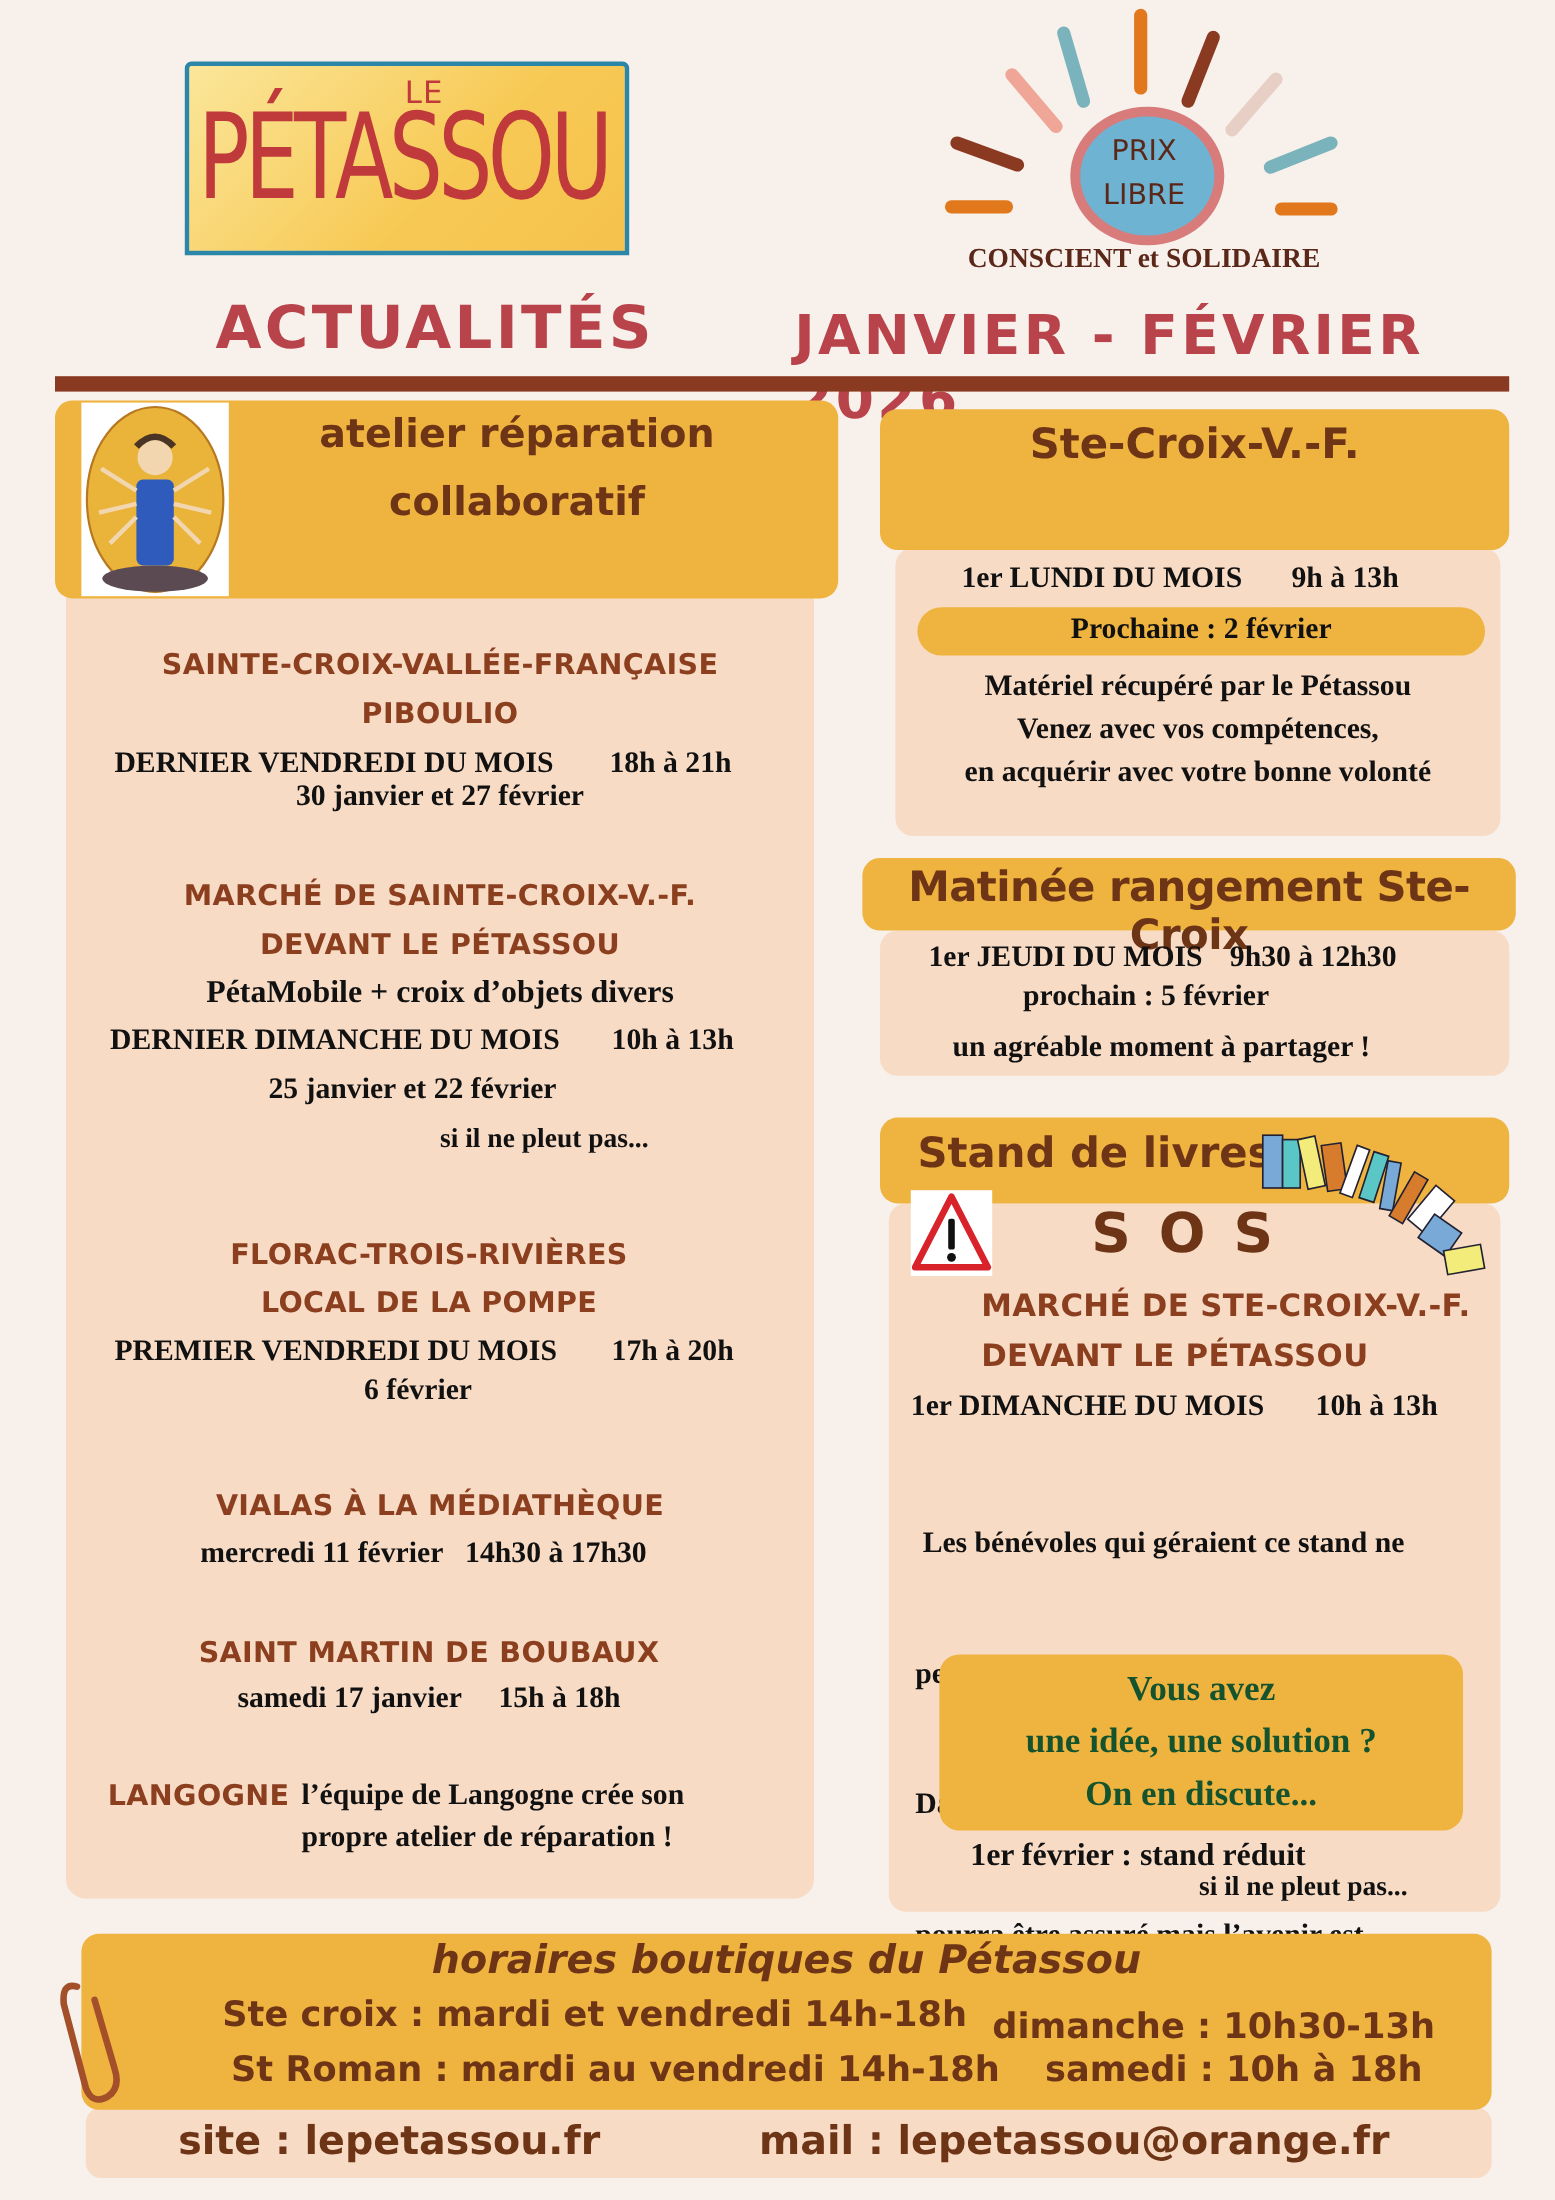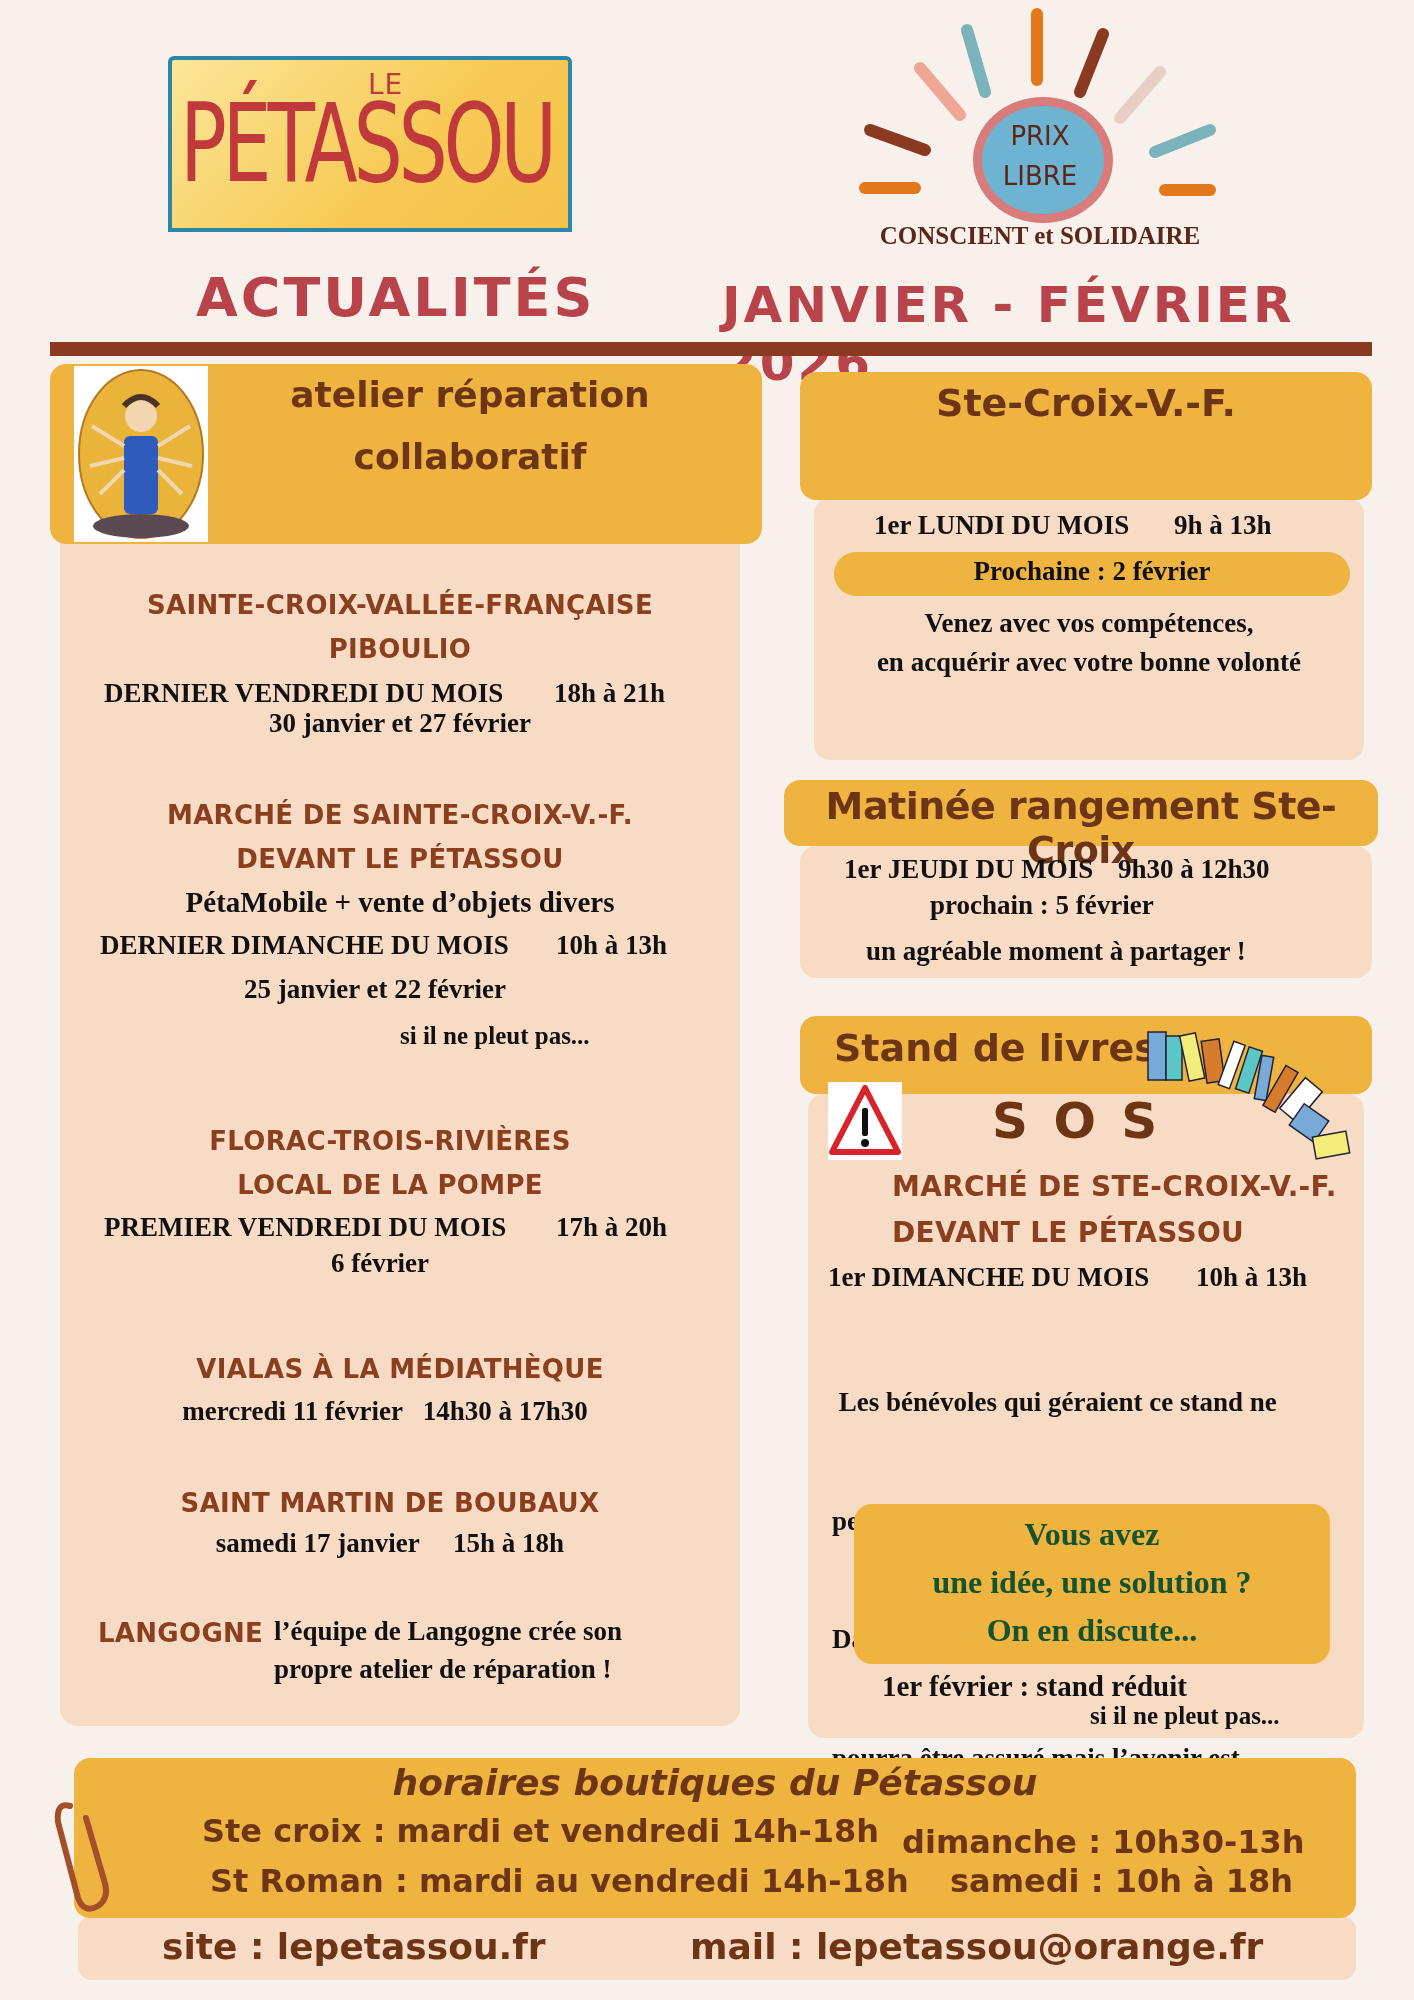--- a/index.html
+++ b/index.html
@@ -108,21 +108,21 @@
 </div>
 
 <div class="abs loc ctr" style="left:60px; top:590px; width:680px;">SAINTE-CROIX-VALLÉE-FRANÇAISE</div>
 <div class="abs loc ctr" style="left:60px; top:634px; width:680px;">PIBOULIO</div>
 <div class="abs txt" style="left:104px; top:678px;">DERNIER VENDREDI DU MOIS</div>
 <div class="abs txt" style="left:554px; top:678px;">18h à 21h</div>
 <div class="abs txt ctr" style="left:60px; top:708px; width:680px;">30 janvier et 27 février</div>
 
 <div class="abs loc ctr" style="left:60px; top:800px; width:680px;">MARCHÉ DE SAINTE-CROIX-V.-F.</div>
 <div class="abs loc ctr" style="left:60px; top:844px; width:680px;">DEVANT LE PÉTASSOU</div>
-<div class="abs txt ctr" style="left:60px; top:886px; width:680px; font-size:29px;">PétaMobile + vente d’objets divers</div>
+<div class="abs txt ctr" style="left:60px; top:886px; width:680px; font-size:29px;">PétaMobile + croix d’objets divers</div>
 <div class="abs txt" style="left:100px; top:930px;">DERNIER DIMANCHE DU MOIS</div>
 <div class="abs txt" style="left:556px; top:930px;">10h à 13h</div>
 <div class="abs txt ctr" style="left:60px; top:974px; width:630px;">25 janvier et 22 février</div>
 <div class="abs txt" style="left:400px; top:1022px; font-size:25px;">si il ne pleut pas...</div>
 
 <div class="abs loc ctr" style="left:60px; top:1126px; width:660px;">FLORAC-TROIS-RIVIÈRES</div>
 <div class="abs loc ctr" style="left:60px; top:1170px; width:660px;">LOCAL DE LA POMPE</div>
 <div class="abs txt" style="left:104px; top:1212px;">PREMIER VENDREDI DU MOIS</div>
 <div class="abs txt" style="left:556px; top:1212px;">17h à 20h</div>
 <div class="abs txt ctr" style="left:60px; top:1248px; width:640px;">6 février</div>
@@ -140,20 +140,21 @@
 <div class="abs pale r1-body"></div>
 <div class="abs band r1-head"></div>
 <div class="abs r1-title">
   <div>Ste-Croix-V.-F.</div>
 </div>
 <div class="abs txt" style="left:874px; top:510px;">1er  LUNDI DU MOIS</div>
 <div class="abs txt" style="left:1174px; top:510px;">9h à 13h</div>
 <div class="abs prochaine"></div>
 <div class="abs txt ctr" style="left:834px; top:556px; width:516px;">Prochaine : 2 février</div>
 <div class="abs txt ctr" style="left:814px; top:604px; width:550px; line-height:39px;">
+  <div>Matériel récupéré par le Pétassou</div>
   <div>Venez avec vos compétences,</div>
   <div>en acquérir  avec votre bonne volonté</div>
 </div>
 
 <div class="abs pale r2-body"></div>
 <div class="abs band r2-head"></div>
 <div class="abs ctr" style="left:784px; top:784px; width:594px; font-family:'DejaVu Sans',sans-serif; font-weight:bold; font-size:38px; color:#6e3416; letter-spacing:-0.5px;">Matinée rangement Ste-Croix</div>
 <div class="abs txt" style="left:844px; top:854px;">1er JEUDI DU MOIS</div>
 <div class="abs txt" style="left:1118px; top:854px;">9h30 à 12h30</div>
 <div class="abs txt" style="left:930px; top:890px;">prochain : 5 février</div>

